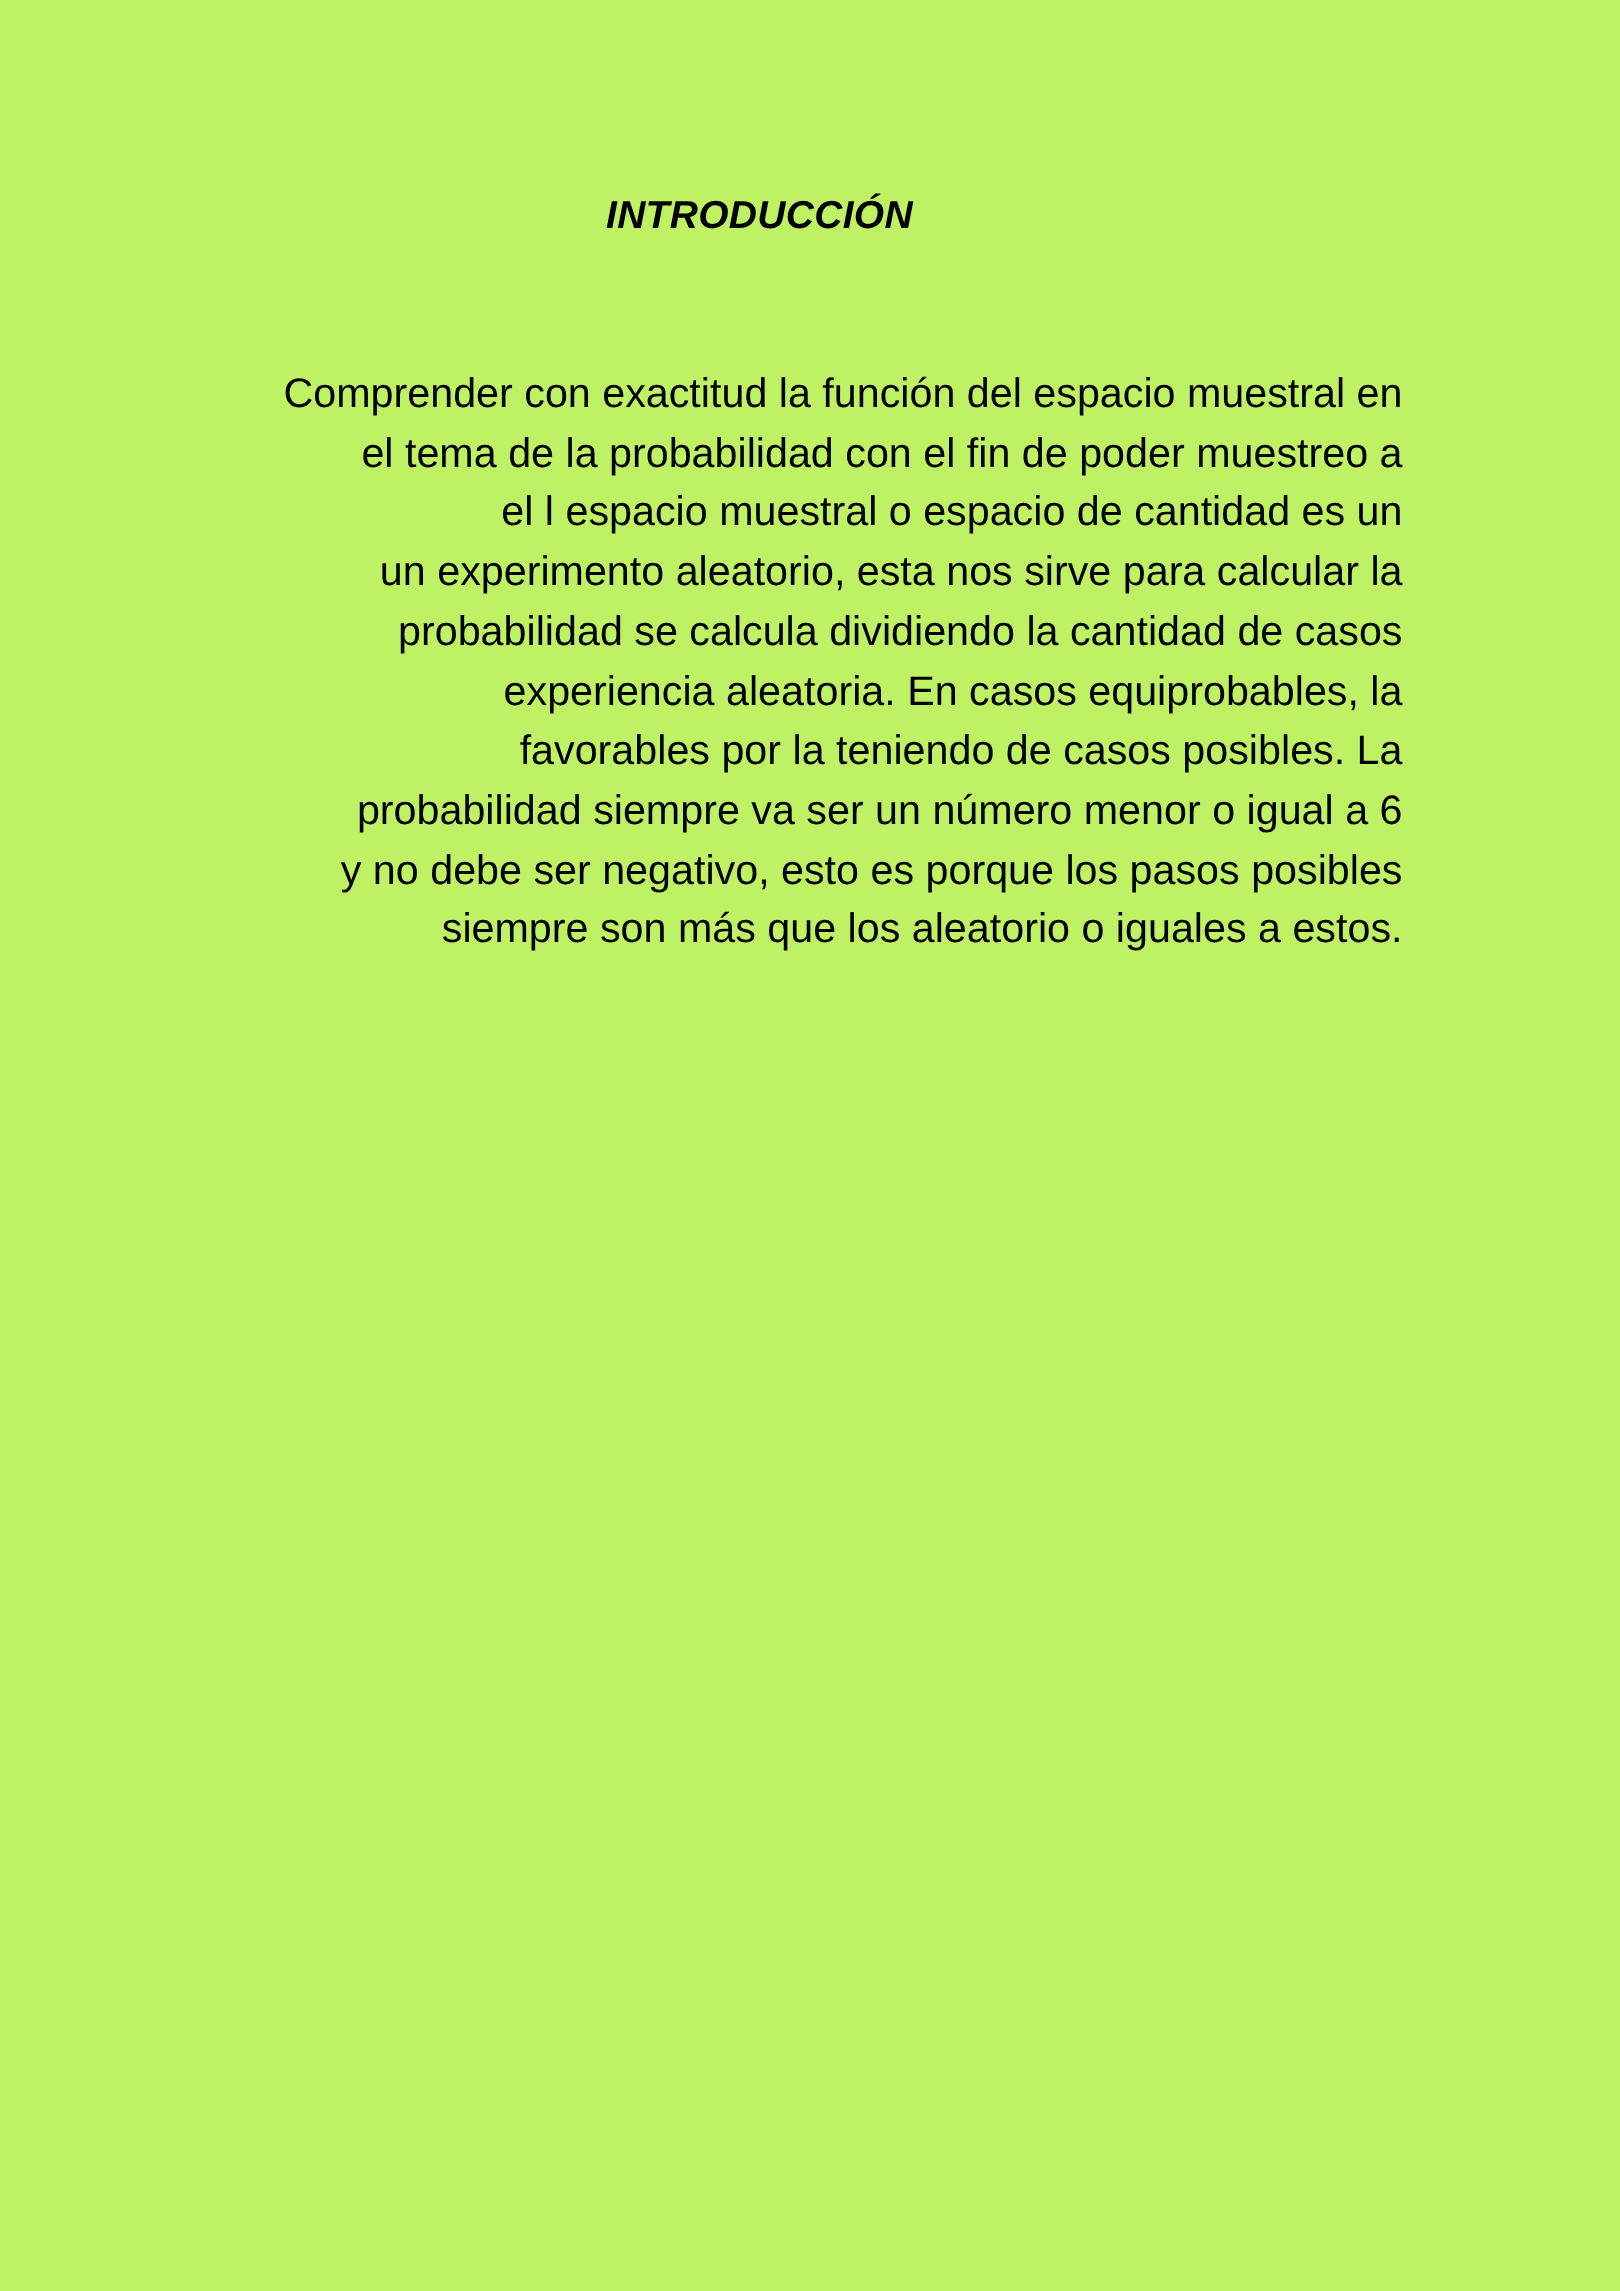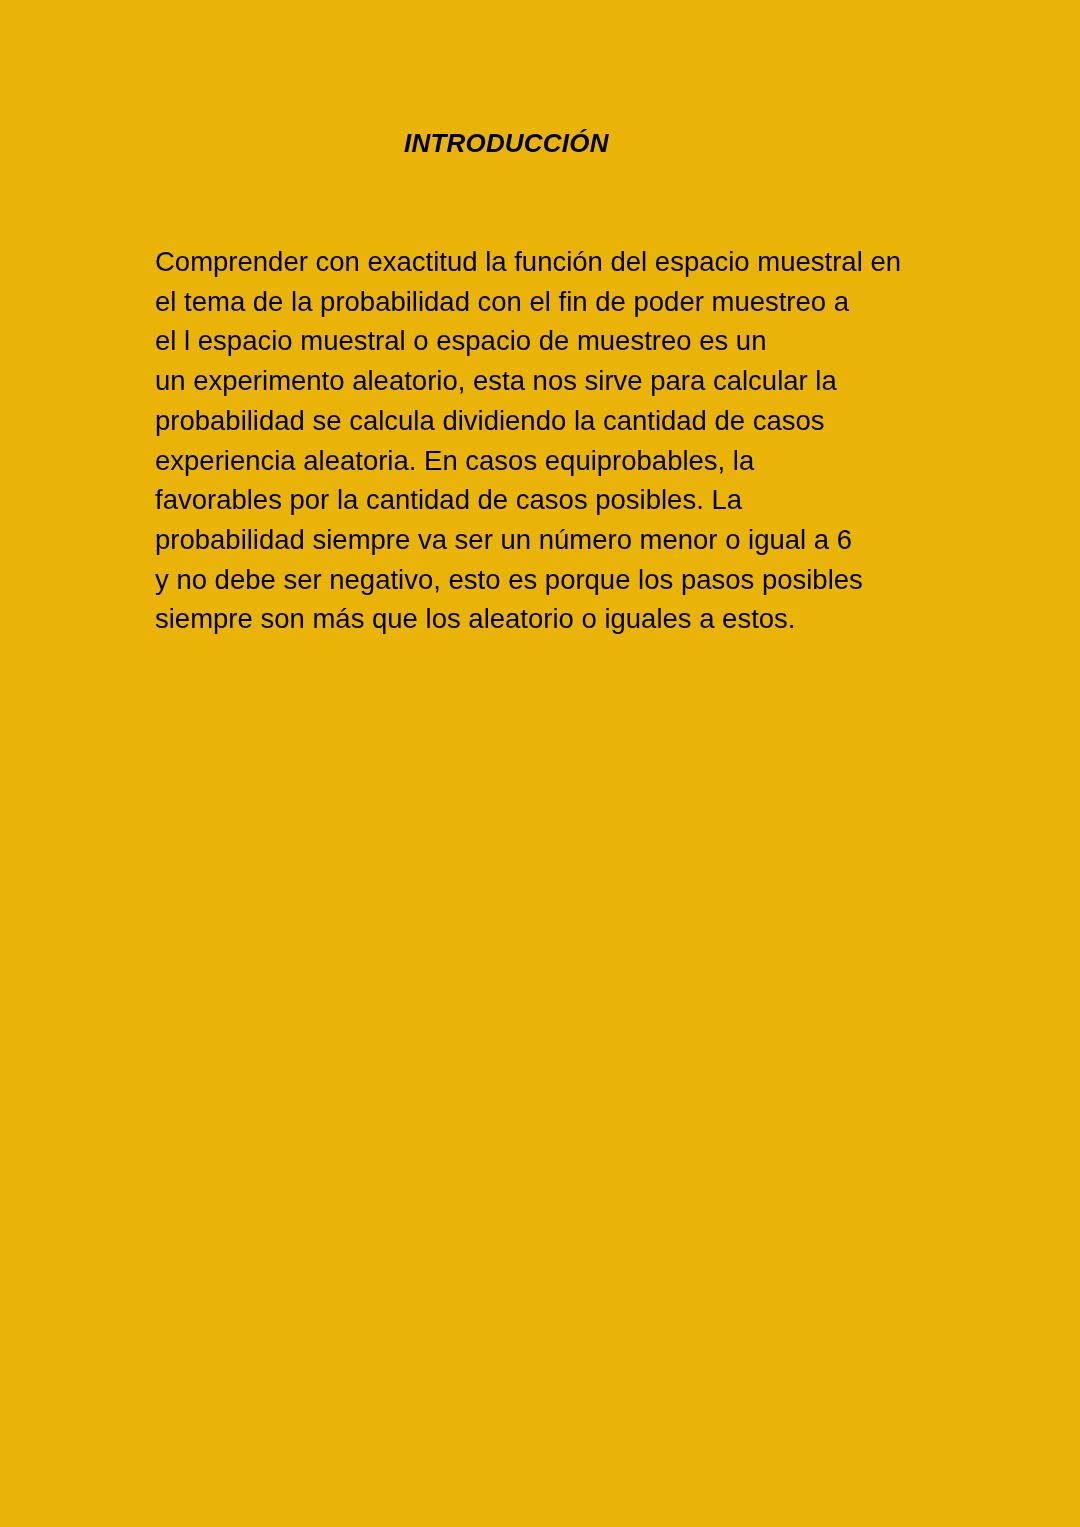--- a/index.html
+++ b/index.html
@@ -11,21 +11,21 @@
       width: 1080px;
       height: 1527px;
       position: relative;
       overflow: hidden;
       color: #000000;
     }
     .page {
       position: absolute;
       left: 0; top: 0;
       width: 1080px; height: 1527px;
-      background: #eab308;
+      background: #bef264;
     }
     .title {
       position: absolute;
       left: 404px;
       top: 128px;
       font-family: "Liberation Sans", sans-serif;
       font-size: 26px;
       font-weight: bold;
       font-style: italic;
       letter-spacing: 0.2px;
@@ -34,37 +34,38 @@
     }
     .body-text {
       position: absolute;
       left: 155px;
       top: 242px;
       width: 780px;
       font-family: "Liberation Sans", sans-serif;
       font-size: 27.5px;
       line-height: 39.7px;
       color: #000;
+      text-align: right;
     }
     .line {
       display: block;
       white-space: nowrap;
     }
   </style>
 </head>
 <body>
 
 <div class="page">
   <div class="title">INTRODUCCIÓN</div>
 
   <div class="body-text">
     <span class="line">Comprender con exactitud la función del espacio muestral en</span>
     <span class="line">el tema de la probabilidad con el fin de poder muestreo a</span>
-    <span class="line">el l espacio muestral o espacio de muestreo es un</span>
+    <span class="line">el l espacio muestral o espacio de cantidad es un</span>
     <span class="line">un experimento aleatorio, esta nos sirve para calcular la</span>
     <span class="line">probabilidad se calcula dividiendo la cantidad de casos</span>
     <span class="line">experiencia aleatoria. En casos equiprobables, la</span>
-    <span class="line">favorables por la cantidad de casos posibles. La</span>
+    <span class="line">favorables por la teniendo de casos posibles. La</span>
     <span class="line">probabilidad siempre va ser un número menor o igual a 6</span>
     <span class="line">y no debe ser negativo, esto es porque los pasos posibles</span>
     <span class="line">siempre son más que los aleatorio o iguales a estos.</span>
   </div>
 </div>
 
 </body></html>

